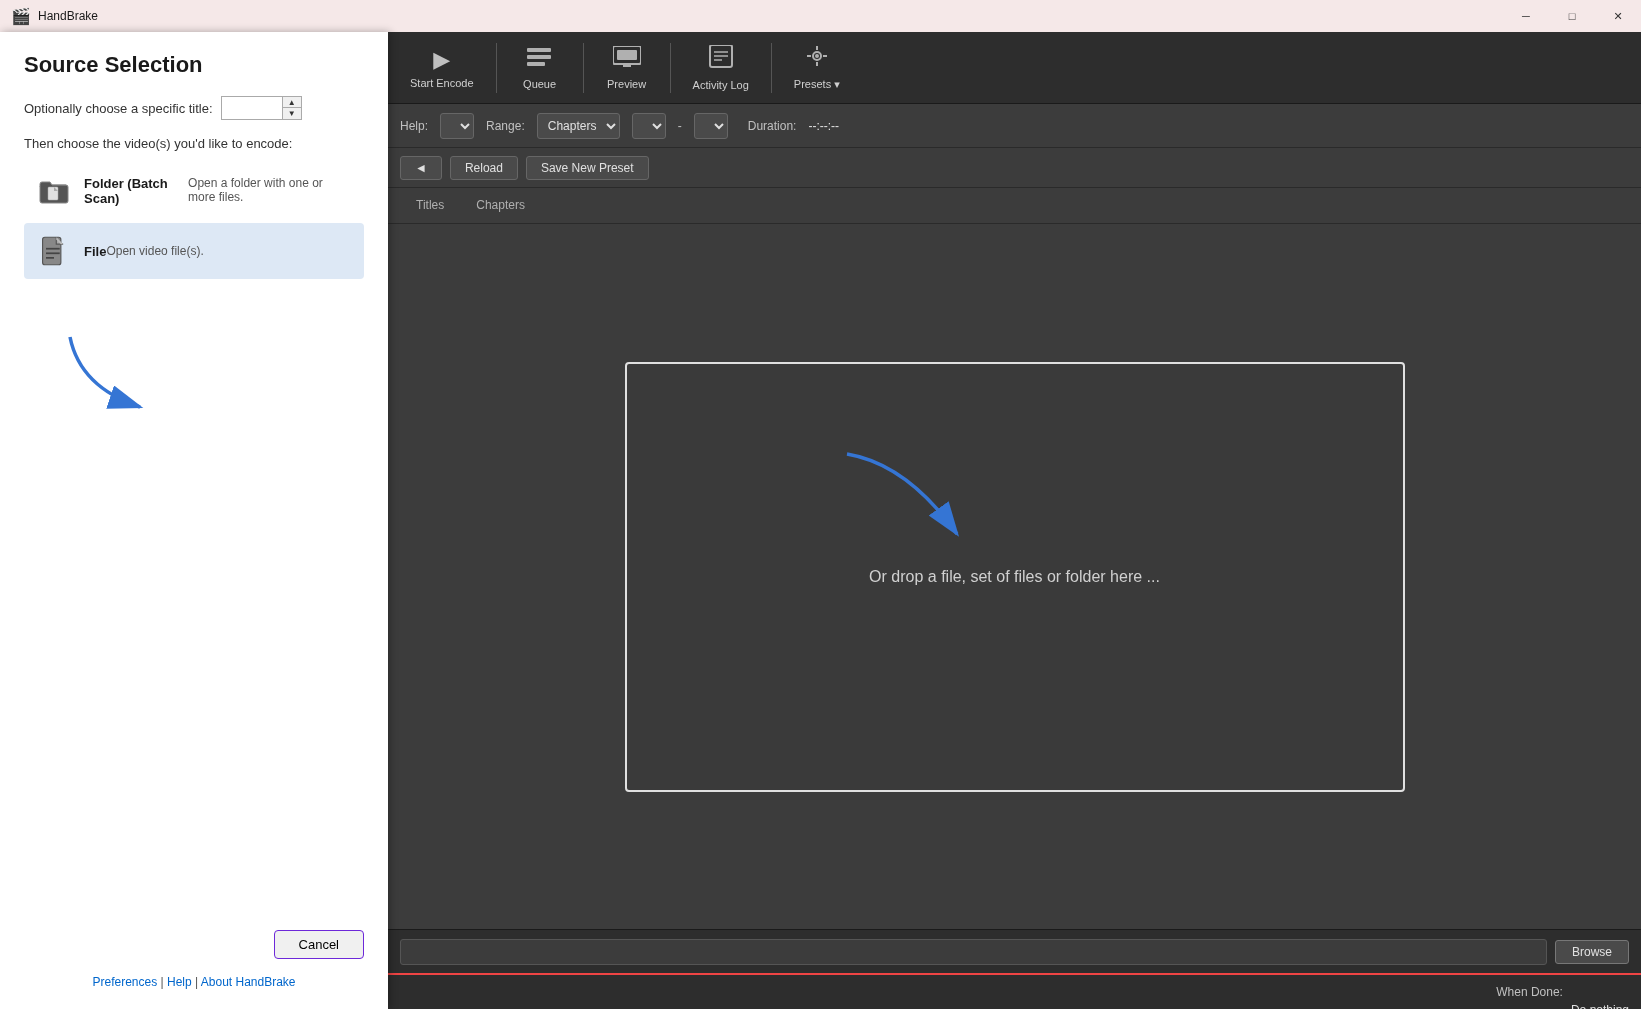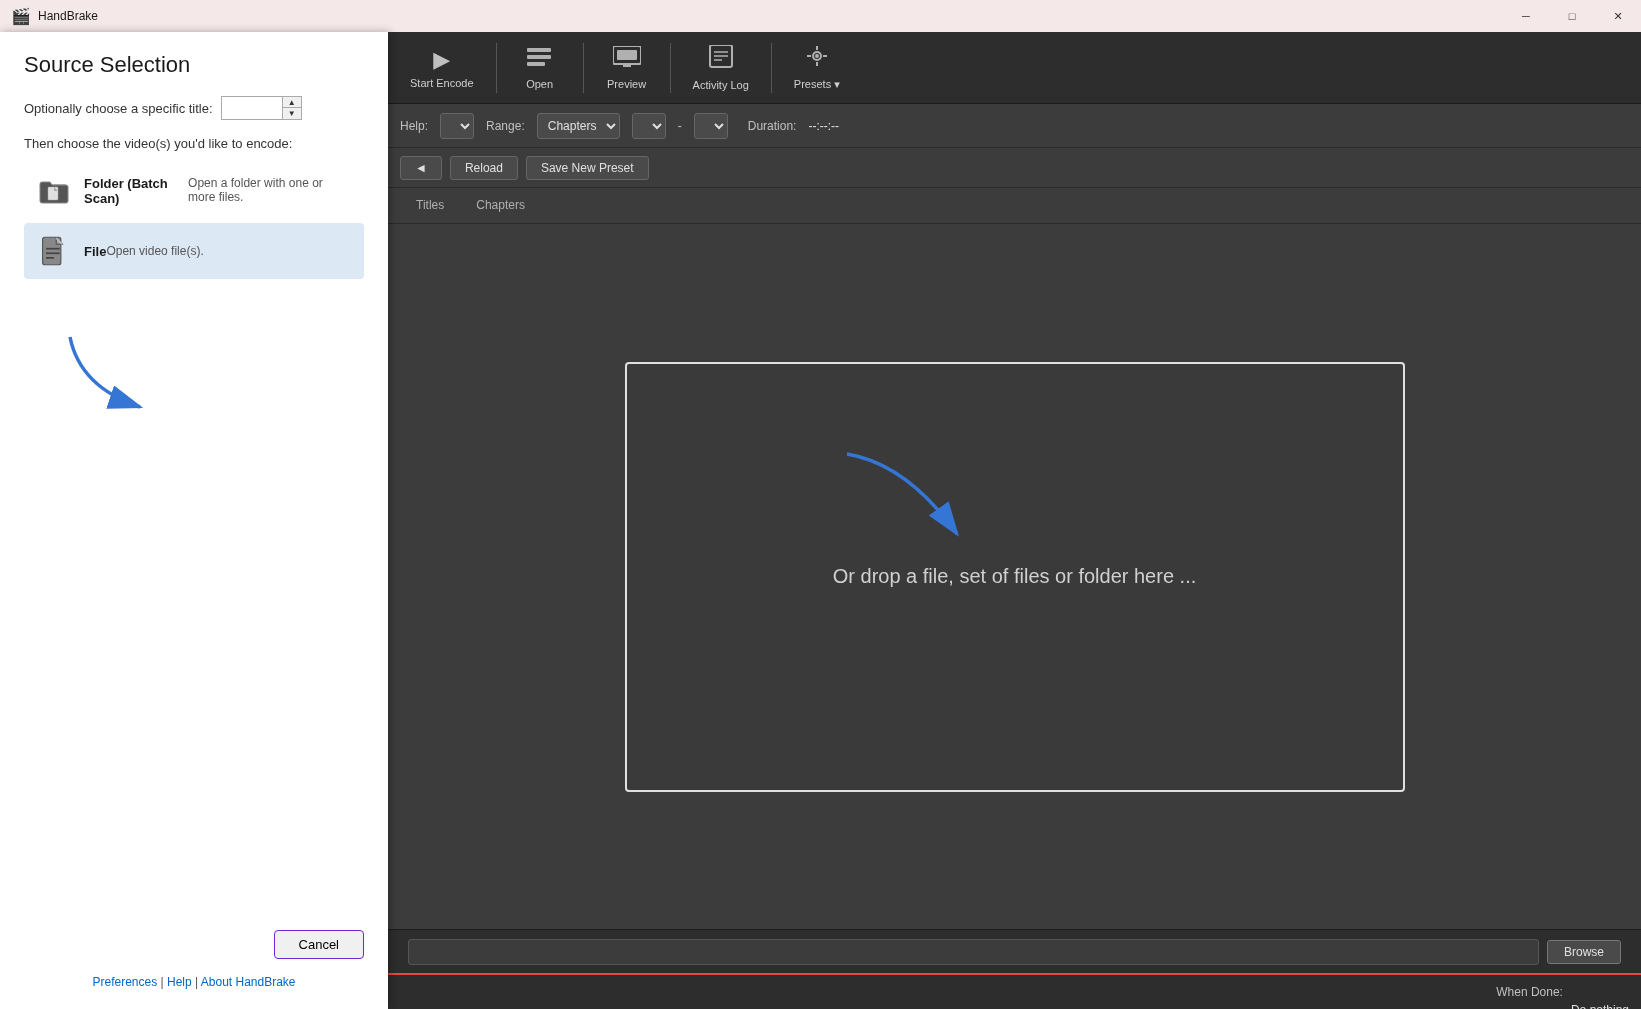--- a/index.html
+++ b/index.html
@@ -72,21 +72,21 @@
       background: #ffffff;
       display: flex;
       flex-direction: column;
       padding: 20px 24px;
       position: relative;
       z-index: 10;
       box-shadow: 2px 0 8px rgba(0,0,0,0.3);
     }
     .source-title {
       font-size: 22px;
-      font-weight: 400;
+      font-weight: 700;
       color: #1a1a1a;
       margin-bottom: 18px;
     }
     .title-row {
       display: flex;
       align-items: center;
       margin-bottom: 16px;
       gap: 8px;
     }
     .title-label {
@@ -355,40 +355,40 @@
       border: 2px solid #e0e0e0;
       border-radius: 4px;
       background: #3a3a3a;
       display: flex;
       flex-direction: column;
       align-items: center;
       justify-content: center;
       position: relative;
     }
     .drop-text {
-      font-size: 20px;
+      font-size: 16px;
       color: #d0d0d0;
       font-weight: 300;
     }
 
     
     .drop-arrow-container {
       position: absolute;
       top: 80px;
       left: 200px;
       pointer-events: none;
     }
 
     
     .status-bar {
       height: 44px;
       background: #2d2d2d;
       display: flex;
       align-items: center;
-      padding: 0 20px;
+      padding: 0 12px;
       border-top: 1px solid #1a1a1a;
       gap: 8px;
     }
     .output-path-bar {
       flex: 1;
       height: 26px;
       background: #3c3c3c;
       border: 1px solid #555;
       color: #d0d0d0;
       font-size: 12px;
@@ -524,21 +524,21 @@
       <div class="toolbar-separator"></div>
 
       <button class="toolbar-btn">
         <span class="toolbar-icon">
           <svg width="26" height="22" viewBox="0 0 26 22">
             <rect x="0" y="2" width="24" height="4" rx="1" fill="#b0b0b0"></rect>
             <rect x="0" y="9" width="24" height="4" rx="1" fill="#b0b0b0"></rect>
             <rect x="0" y="16" width="18" height="4" rx="1" fill="#b0b0b0"></rect>
           </svg>
         </span>
-        <span>Open</span>
+        <span>Queue</span>
       </button>
 
       <div class="toolbar-separator"></div>
 
       <button class="toolbar-btn">
         <span class="toolbar-icon">
           <svg width="28" height="22" viewBox="0 0 28 22">
             <rect x="0" y="0" width="28" height="18" rx="2" fill="none" stroke="#b0b0b0" stroke-width="2"></rect>
             <rect x="4" y="4" width="20" height="10" rx="1" fill="#b0b0b0"></rect>
             <rect x="10" y="18" width="8" height="3" fill="#b0b0b0"></rect>

